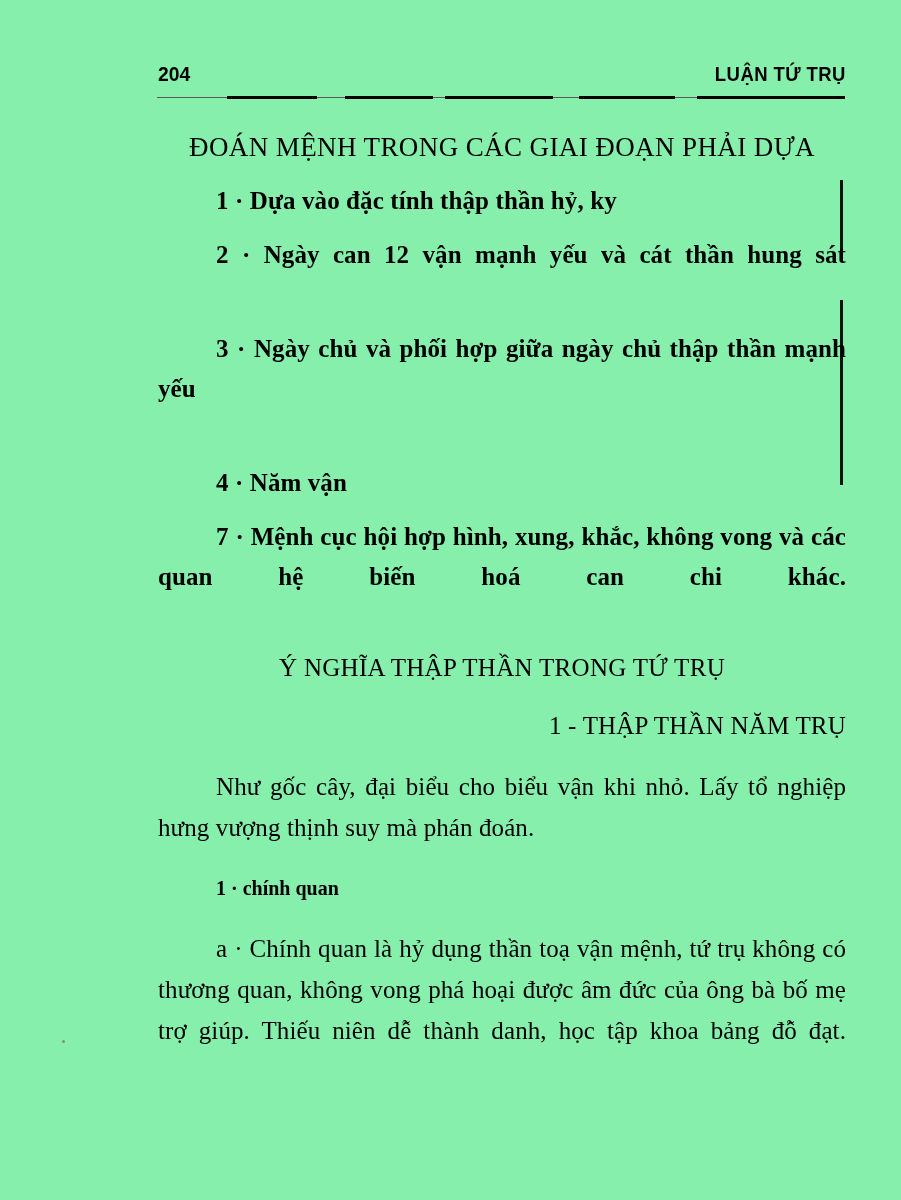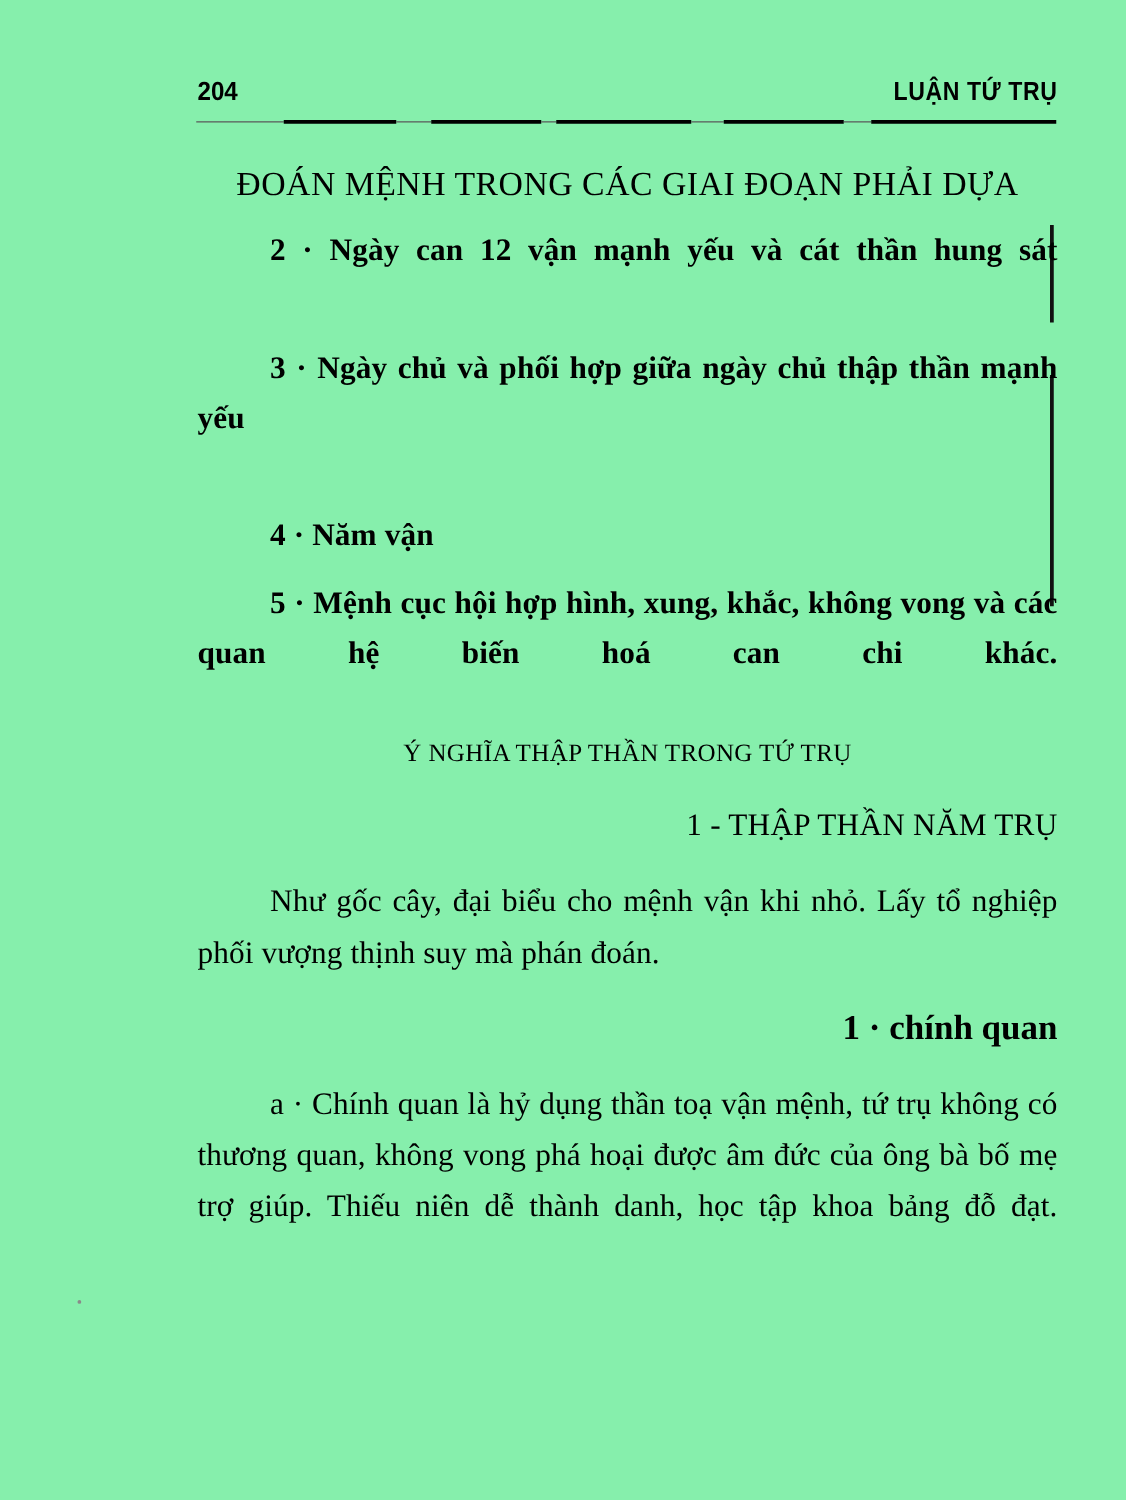--- a/index.html
+++ b/index.html
@@ -110,23 +110,23 @@
   .list-item.wrap { text-align: justify; }
   .list-item.wrap::after {
     content: "";
     display: inline-block;
     width: 100%;
   }
   .list-item.nowrap-last { text-align: left; }
 
   .section-heading {
     text-align: center;
-    font-size: 20px;
-    line-height: 40px;
-    margin-top: 0;
+    font-size: 25px;
+    line-height: 40px;
+    margin-top: 11px;
     letter-spacing: 0.3px;
     white-space: nowrap;
   }
 
   .sub-heading {
     text-align: right;
     font-size: 25px;
     line-height: 40px;
     margin-top: 18px;
     letter-spacing: 0.2px;
@@ -140,26 +140,26 @@
     margin-top: 20px;
     letter-spacing: 0.1px;
   }
   .para.justified::after {
     content: "";
     display: inline-block;
     width: 100%;
   }
 
   .bold-item {
-    font-size: 28px;
+    font-size: 20px;
     font-weight: bold;
     line-height: 40px;
     text-indent: 58px;
     margin-top: 20px;
-    text-align: right;
+    text-align: left;
   }
 </style>
 </head>
 <body>
 
 <div class="page">
 
   <div class="header">
     <div class="folio">204</div>
     <div class="running-title">LUẬN TỨ TRỤ</div>
@@ -179,29 +179,30 @@
   </div>
 
   <div class="margin-mark" style="left:840px; top:180px; height:78px;"></div>
   <div class="margin-mark" style="left:840px; top:300px; height:185px;"></div>
   <div class="speck" style="left:62px; top:1040px;"></div>
 
   <div class="content">
 
     <div class="title-line t1">ĐOÁN MỆNH TRONG CÁC GIAI ĐOẠN PHẢI DỰA</div>
 
+    <div class="list-item nowrap-last">1 · Dựa vào đặc tính thập thần hỷ, ky</div>
     <div class="list-item wrap">2 · Ngày can 12 vận mạnh yếu và cát thần hung sát</div>
     <div class="list-item wrap">3 · Ngày chủ và phối hợp giữa ngày chủ thập thần mạnh yếu</div>
     <div class="list-item nowrap-last">4 · Năm vận</div>
-    <div class="list-item wrap">5 · Mệnh cục hội hợp hình, xung, khắc, không vong và các quan hệ biến hoá can chi khác.</div>
+    <div class="list-item wrap">7 · Mệnh cục hội hợp hình, xung, khắc, không vong và các quan hệ biến hoá can chi khác.</div>
 
     <div class="section-heading">Ý NGHĨA THẬP THẦN TRONG TỨ TRỤ</div>
 
     <div class="sub-heading">1 - THẬP THẦN NĂM TRỤ</div>
 
-    <div class="para">Như gốc cây, đại biểu cho mệnh vận khi nhỏ. Lấy tổ nghiệp phối vượng thịnh suy mà phán đoán.</div>
+    <div class="para">Như gốc cây, đại biểu cho biểu vận khi nhỏ. Lấy tổ nghiệp hưng vượng thịnh suy mà phán đoán.</div>
 
     <div class="bold-item">1 · chính quan</div>
 
     <div class="para justified">a · Chính quan là hỷ dụng thần toạ vận mệnh, tứ trụ không có thương quan, không vong phá hoại được âm đức của ông bà bố mẹ trợ giúp. Thiếu niên dễ thành danh, học tập khoa bảng đỗ đạt.</div>
 
   </div>
 </div>
 
 </body></html>

